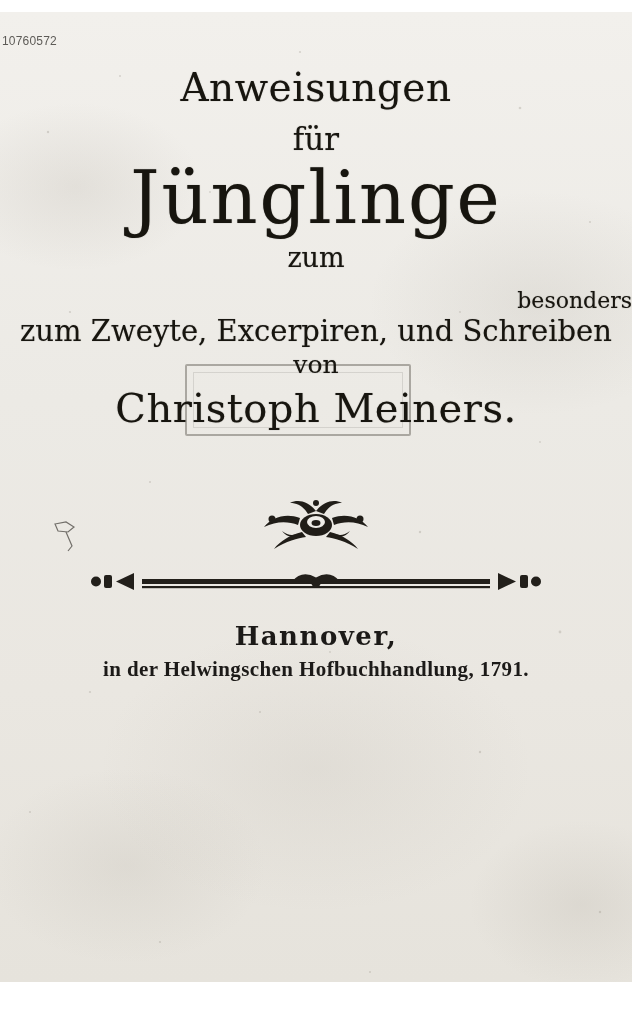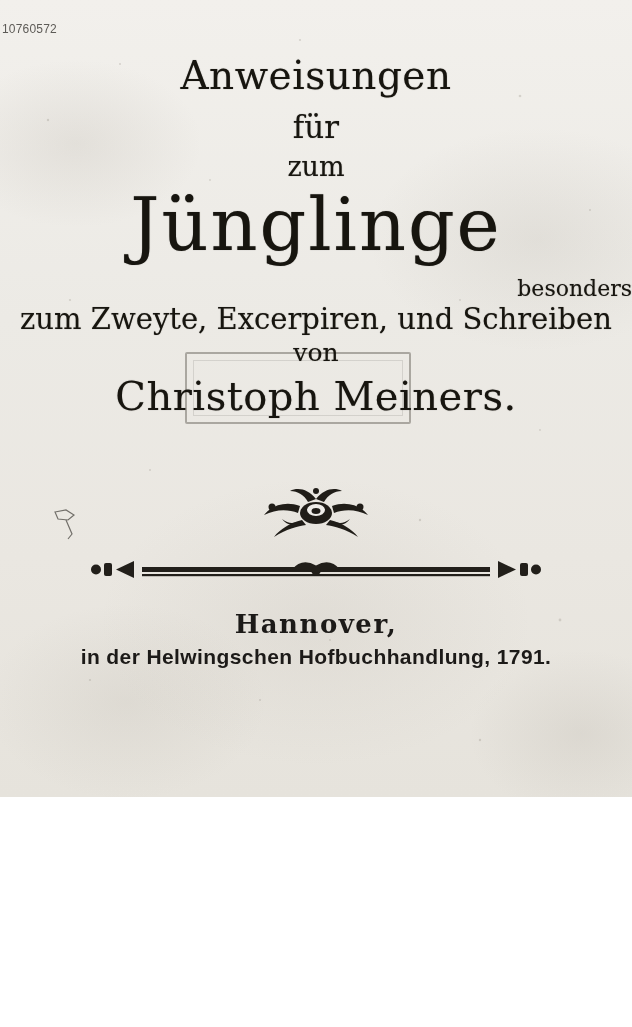--- a/index.html
+++ b/index.html
@@ -6,22 +6,22 @@
     margin: 0;
     padding: 0;
     background: #ffffff;
   }
   body {
     font-family: "DejaVu Serif", serif;
   }
   .page {
     position: relative;
     width: 632px;
-    height: 797px;
-    margin: 0 auto;
+    height: 970px;
+    margin: 12px auto;
     background: #efede9;
     overflow: hidden;
   }
   
   .paper-texture {
     position: absolute;
     inset: 0;
     background:
       radial-gradient(ellipse 180px 120px at 12% 18%, rgba(160,152,140,0.16), rgba(0,0,0,0) 70%),
       radial-gradient(ellipse 240px 160px at 85% 30%, rgba(150,144,132,0.14), rgba(0,0,0,0) 70%),
@@ -152,21 +152,21 @@
   }
   .imprint-city {
     margin-top: 26px;
     font-family: "DejaVu Serif", serif;
     font-weight: bold;
     font-size: 26px;
     letter-spacing: 1.5px;
   }
   .imprint-pub {
     margin-top: 6px;
-    font-family: Liberation Sans, sans-serif;
+    font-family: Liberation Serif, serif;
     font-weight: bold;
     font-size: 21px;
     letter-spacing: 0.4px;
   }
 </style>
 </head>
 <body>
 
 <div class="page">
   <div class="paper-texture"></div>
@@ -201,22 +201,22 @@
   <div class="stamp-box"></div>
 
   <svg class="margin-mark" viewBox="0 0 30 34">
     <path d="M3 4 L14 2 L22 7 L16 12 L6 11 Z" fill="none" stroke="currentColor" stroke-width="1.2"></path>
     <path d="M14 12 L20 26 L16 31" fill="none" stroke="currentColor" stroke-width="1.2"></path>
   </svg>
 
   <div class="content">
     <div class="line l-title1">Anweisungen</div>
     <div class="line l-fuer">für</div>
+    <div class="line l-main">Jünglinge</div>
     <div class="line l-zum">zum</div>
-    <div class="line l-main">Jünglinge</div>
     <div class="line l-besonders">besonders</div>
     <div class="line l-lesen">zum Zweyte, Excerpiren, und Schreiben</div>
     <div class="line l-von">von</div>
     <div class="line l-author">Christoph Meiners.</div>
 
     <div class="ornament">
       <svg width="140" height="70" viewBox="0 0 140 70" fill="#201d18">
         <ellipse cx="70" cy="40" rx="16" ry="11"></ellipse>
         <ellipse cx="70" cy="37" rx="9" ry="6" fill="#efede9"></ellipse>
         <ellipse cx="70" cy="38" rx="4.5" ry="3" fill="#201d18"></ellipse>

